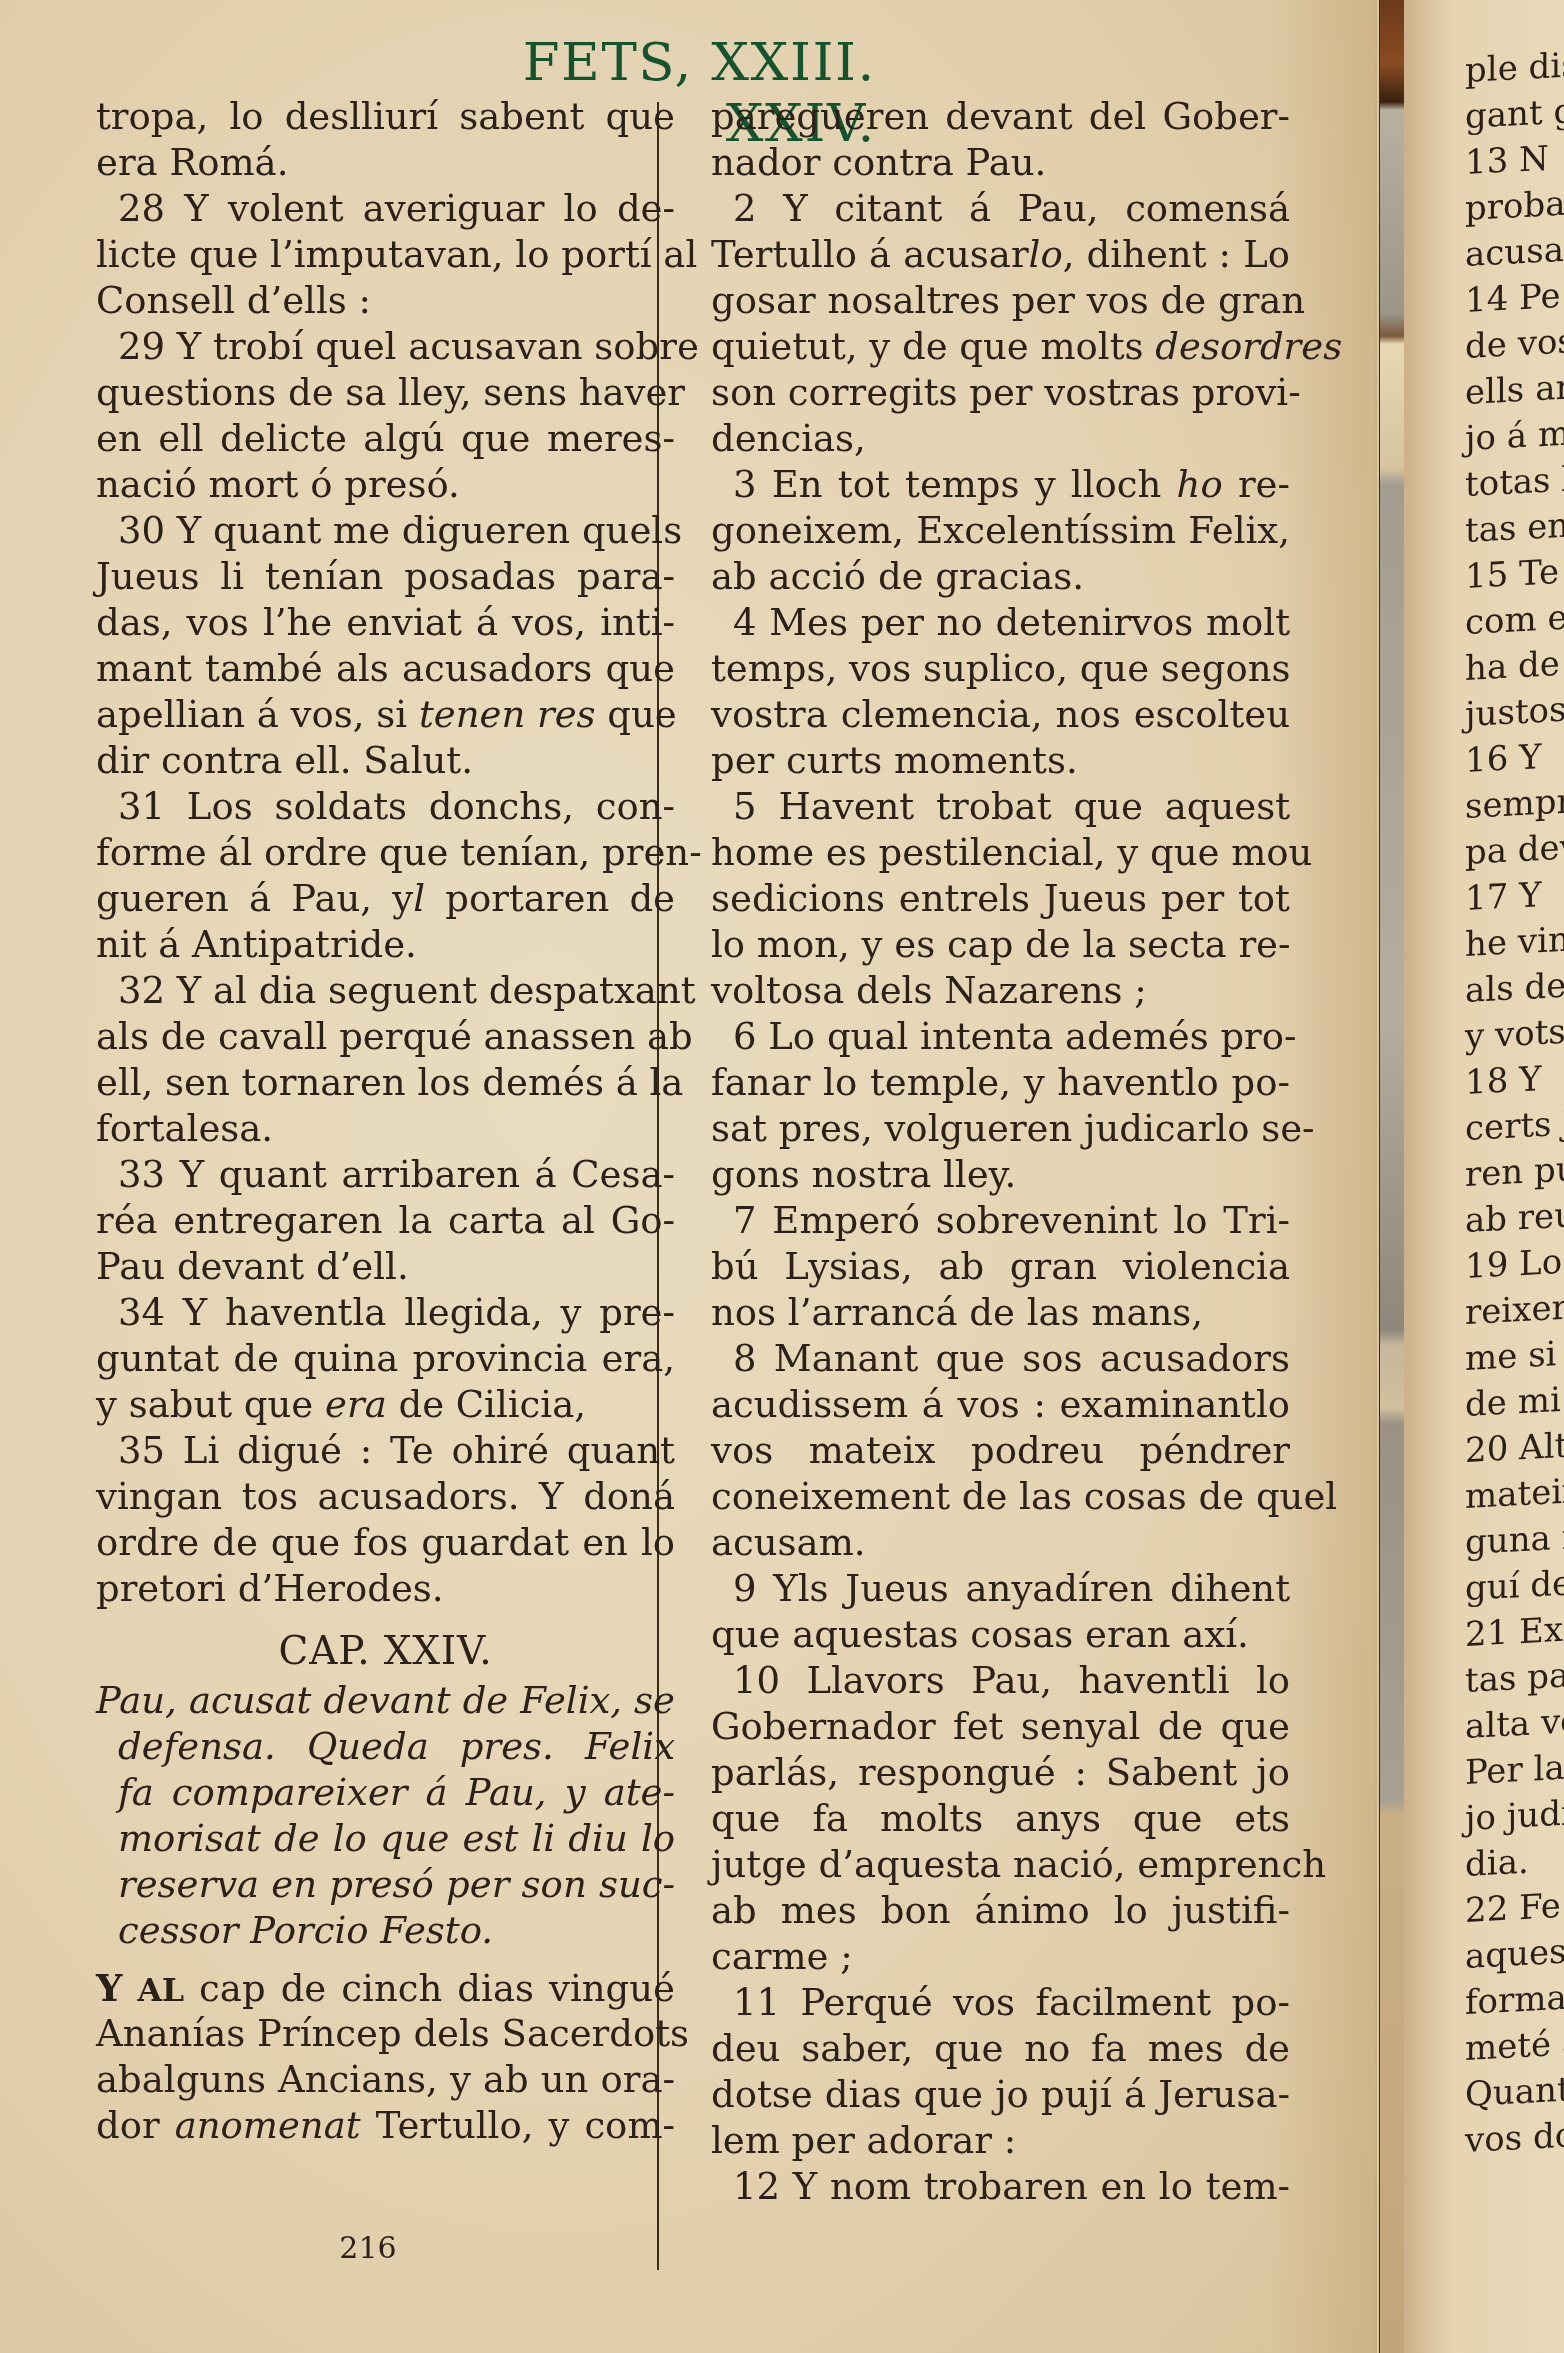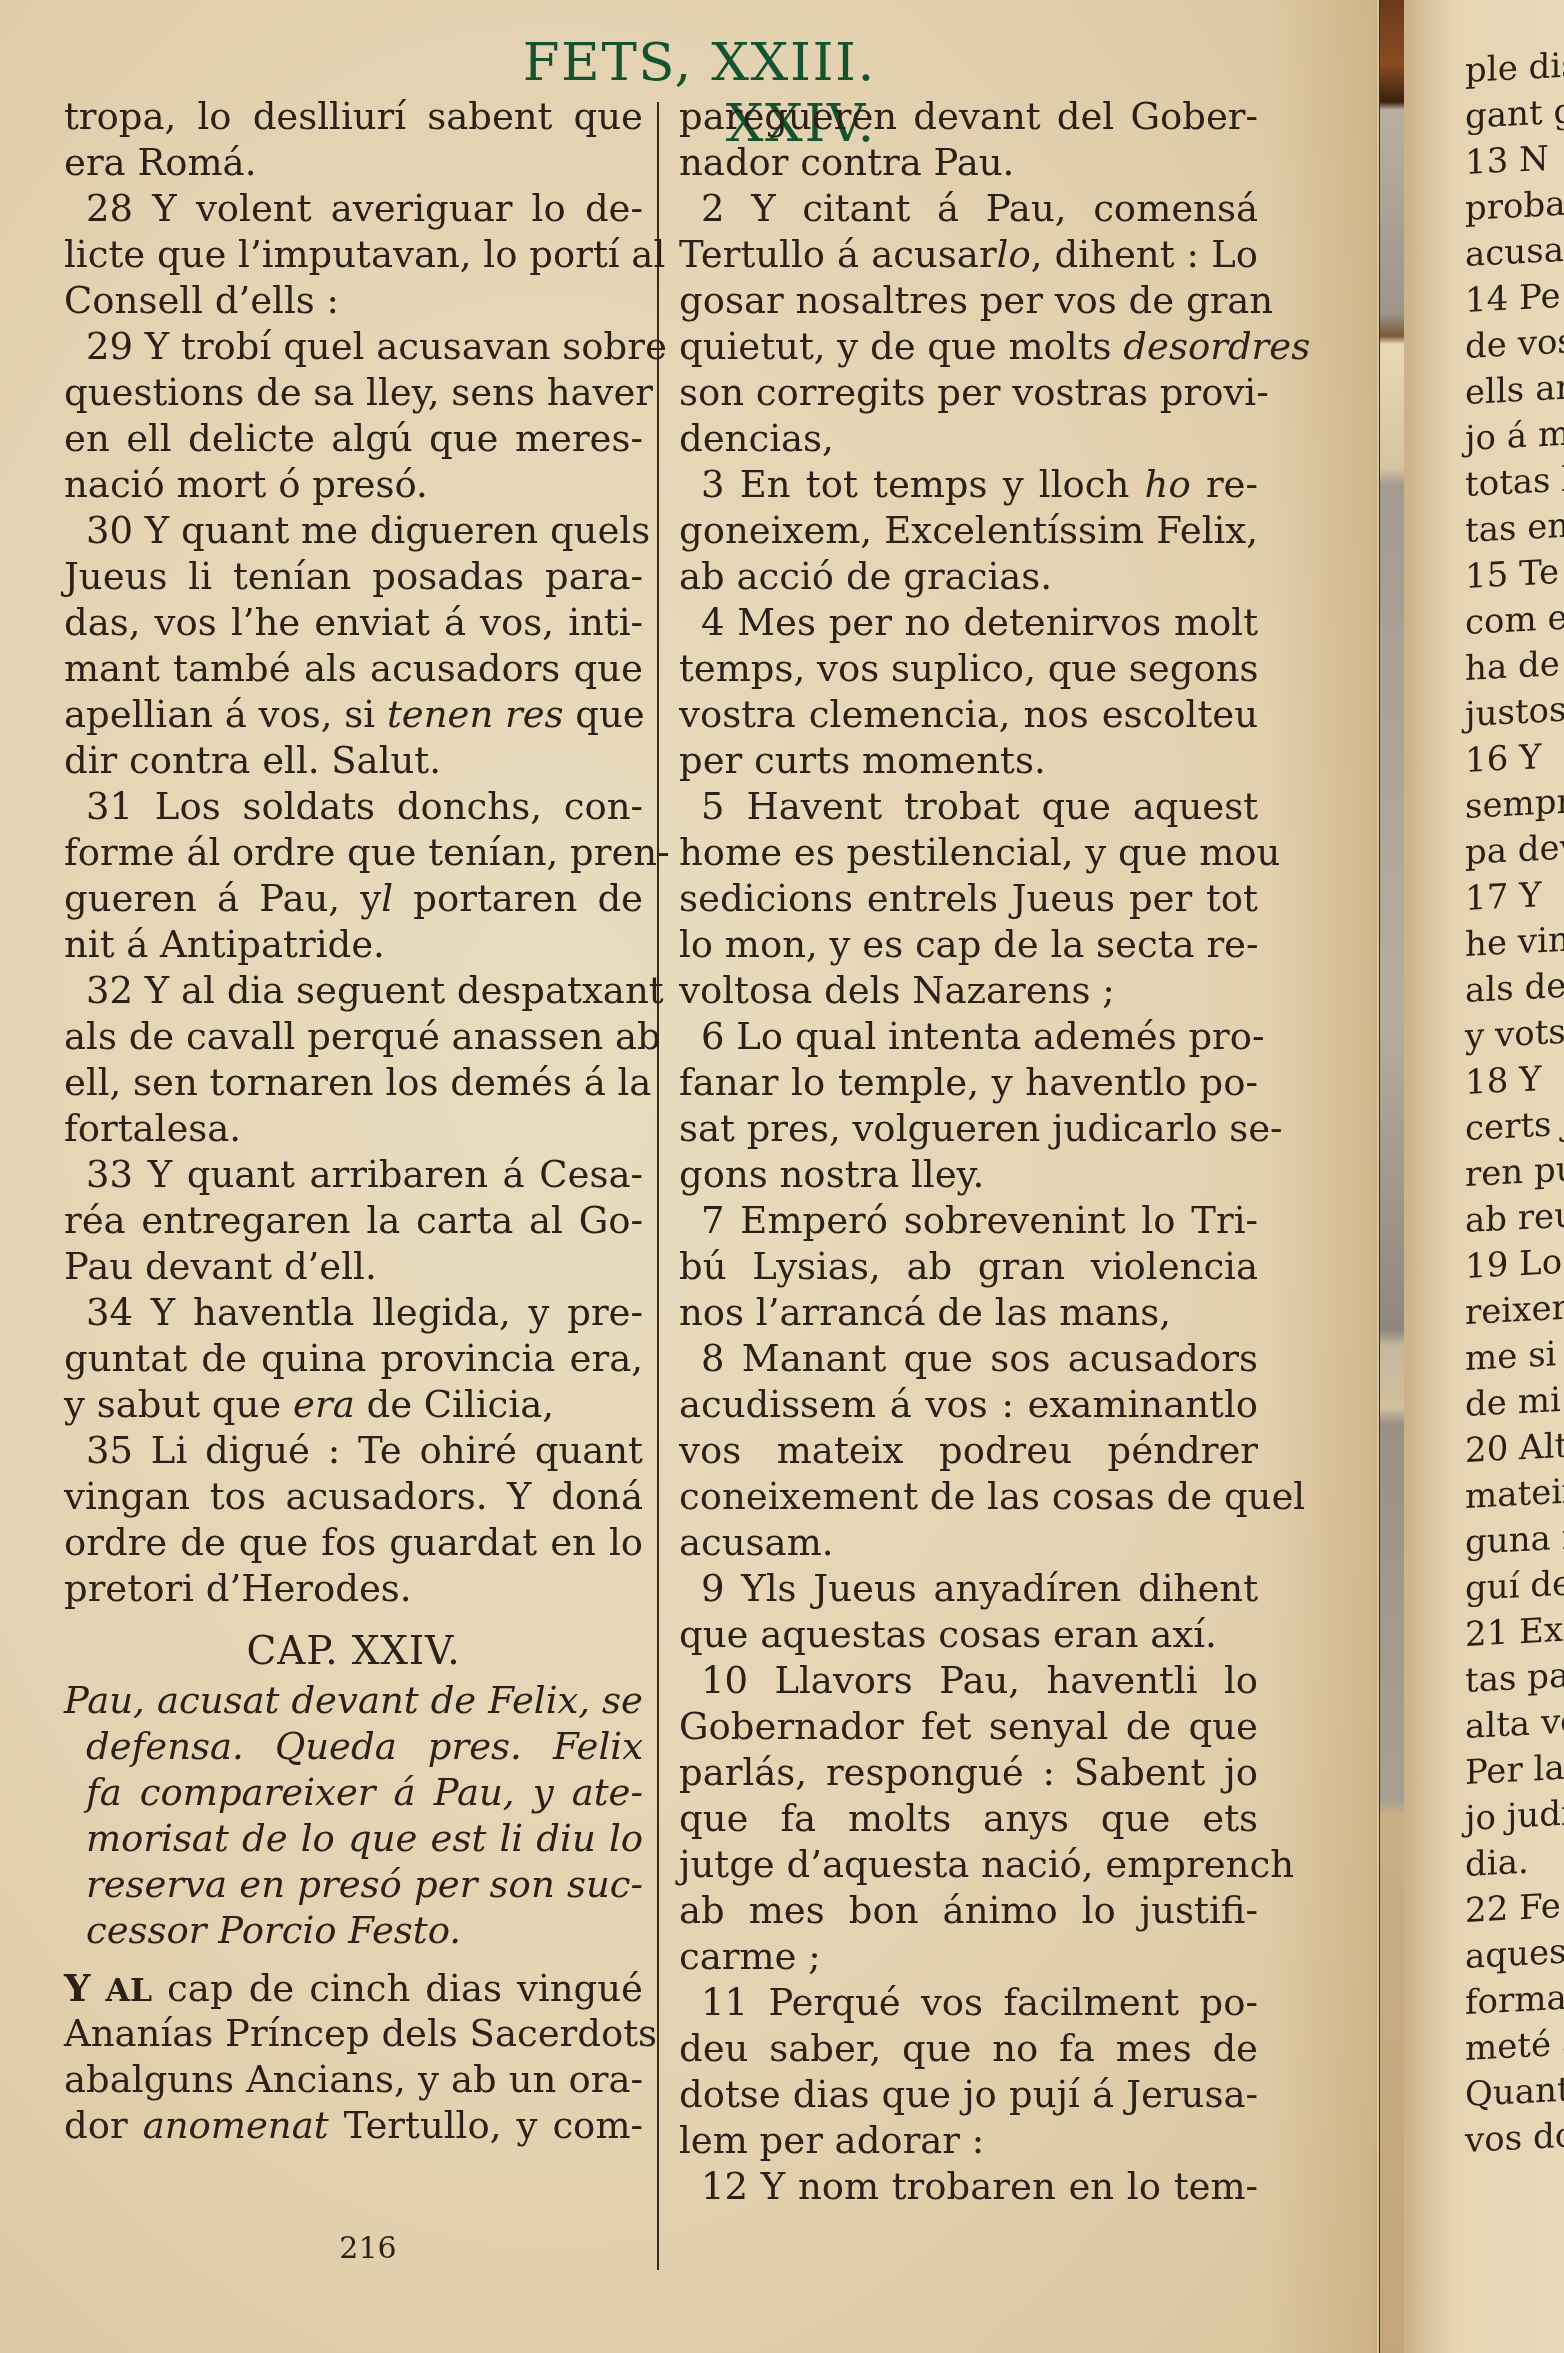--- a/index.html
+++ b/index.html
@@ -59,20 +59,21 @@
       text-align: right;
       font-size: 53px;
       letter-spacing: 1.6px;
       color: #14532d;
     }
     .column {
       position: absolute;
       top: 94px;
       font-size: 37px;
       line-height: 46px;
+      margin-left: 32px;
     }
     .col-left { left: 64px; width: 579px; }
     .col-right { left: 679px; width: 579px; }
     .col-rule {
       position: absolute;
       left: 657px;
       top: 102px;
       width: 1.6px;
       height: 2168px;
       background: #3a2a1c;

